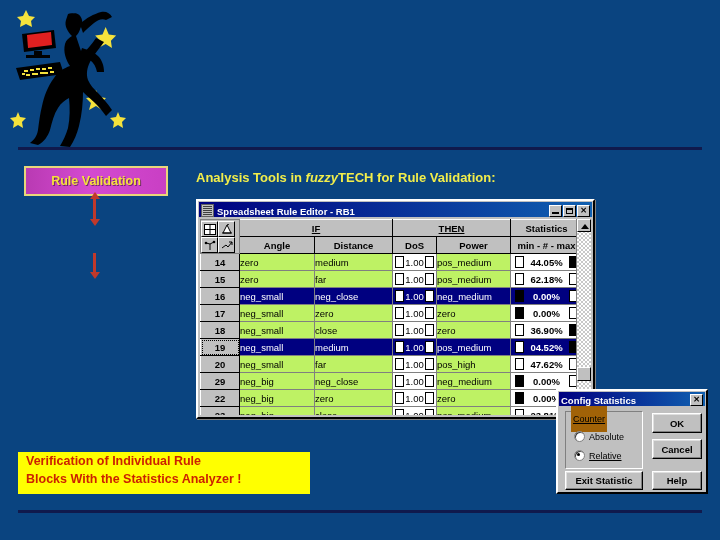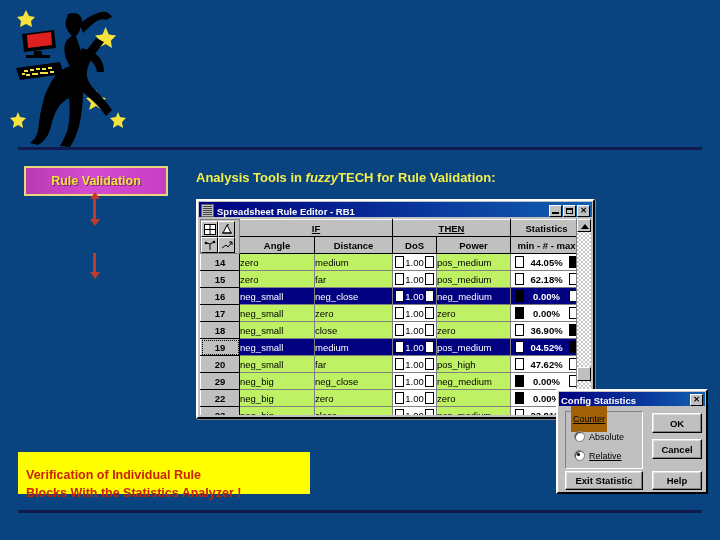--- a/index.html
+++ b/index.html
@@ -65,21 +65,21 @@
     white-space:nowrap;
     text-align:center;
   }
   .caption i{font-style:italic;}
 
   
   .callout{
     position:absolute;left:18px;top:452px;width:292px;height:42px;
     background:#ffff00;color:#cc2200;
     font-size:12.5px;font-weight:bold;line-height:1.45;
-    padding:14px 8px;box-sizing:border-box;
+    padding:0 8px;box-sizing:border-box;
   }
 
   
   .foot{
     position:absolute;top:542px;color:#b9d6ef;
     font-size:11px;font-style:italic;font-weight:normal;
   }
   #footL{left:20px;}
   #footR{right:20px;}
 

